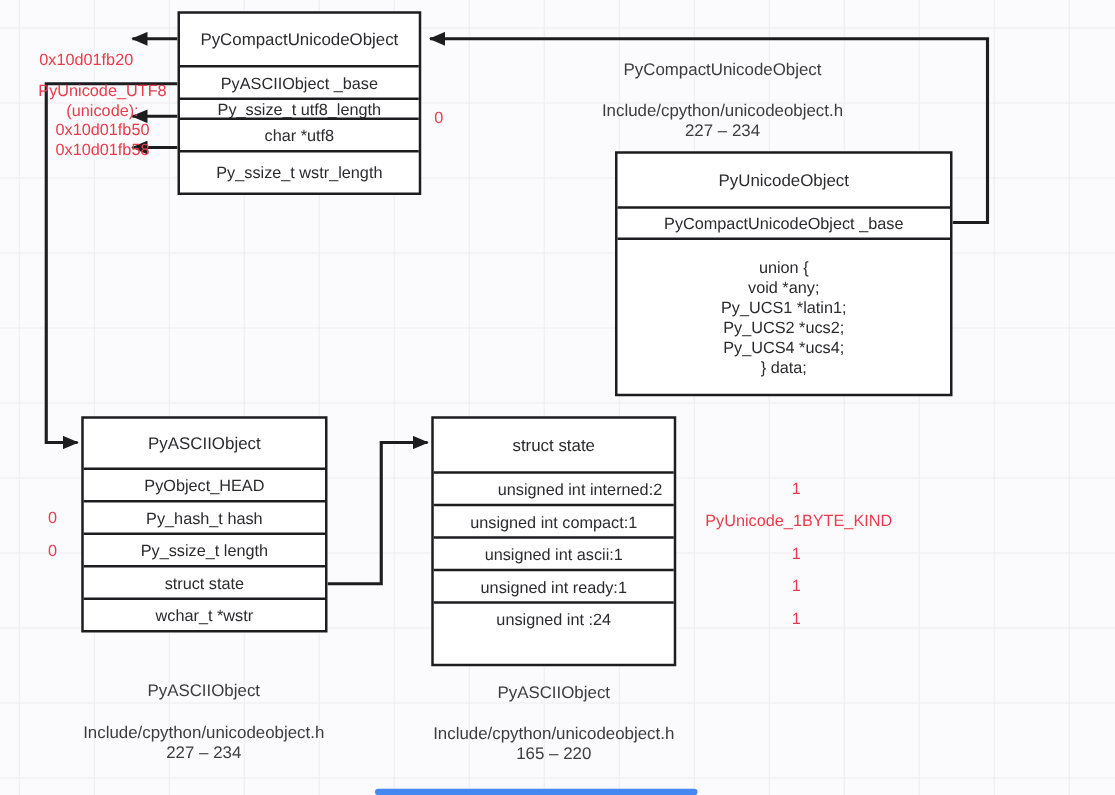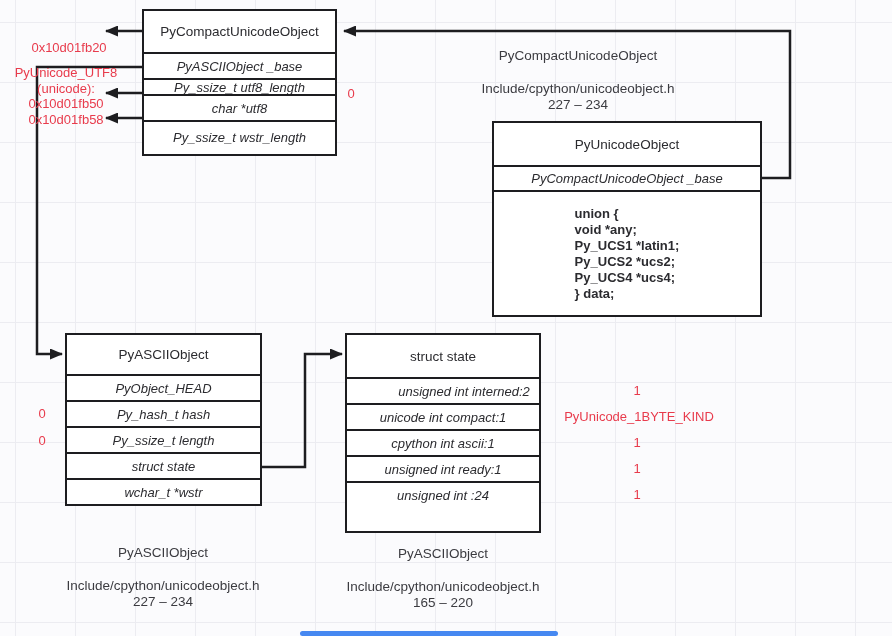--- a/index.html
+++ b/index.html
@@ -26,29 +26,28 @@
   }
   .sbox .hdr{
     display:flex;align-items:center;justify-content:center;
     font-size:13.5px;
   }
   .sbox .row{
     border-top:2px solid #1d1d20;
     display:flex;align-items:center;justify-content:center;
     box-sizing:border-box;
     flex:0 0 auto;
-    font-style:italic;
   }
   .sbox .body{
     border-top:2px solid #1d1d20;
     display:flex;align-items:center;justify-content:center;
+    text-align:center;
     white-space:pre-line;
     line-height:16px;
     flex:1 1 auto;
-    font-weight:bold;
   }
   .red{color:#e83b4c;}
   .ann{
     position:absolute;
     font-size:13px;
     line-height:15.5px;
     text-align:center;
   }
   .caption{
     position:absolute;
@@ -108,28 +107,28 @@
     <div class="row" style="height:26px;">PyObject_HEAD</div>
     <div class="row" style="height:26px;">Py_hash_t hash</div>
     <div class="row" style="height:26px;">Py_ssize_t length</div>
     <div class="row" style="height:26px;">struct state</div>
     <div class="row" style="height:26px;">wchar_t *wstr</div>
   </div>
 
   <div class="sbox" style="left:345px;top:333px;width:196px;height:200px;">
     <div class="hdr" style="height:42px;">struct state</div>
     <div class="row" style="height:26px;padding-left:42px;">unsigned int interned:2</div>
-    <div class="row" style="height:26px;">unicode int compact:1</div>
-    <div class="row" style="height:26px;">cpython int ascii:1</div>
+    <div class="row" style="height:26px;">unsigned int compact:1</div>
+    <div class="row" style="height:26px;">unsigned int ascii:1</div>
     <div class="row" style="height:26px;">unsigned int ready:1</div>
     <div class="row" style="height:26px;">unsigned int :24</div>
   </div>
 
   <div class="ann red" style="left:12px;top:40px;width:82px;margin-left:16px;">0x10d01fb20</div>
-  <div class="ann red" style="left:0px;top:65px;width:112px;padding-left:10px;">
+  <div class="ann red" style="left:16px;top:65px;width:112px;padding-left:10px;">
     <span style="display:block;">PyUnicode_UTF8</span>
     <span style="display:block;">(unicode):</span>
     <span style="display:block;">0x10d01fb50</span>
     <span style="display:block;">0x10d01fb58</span>
   </div>
   <div class="ann red" style="left:341px;top:86px;width:20px;">0</div>
 
   <div class="ann red" style="left:32px;top:406px;width:20px;">0</div>
   <div class="ann red" style="left:32px;top:433px;width:20px;">0</div>
 

